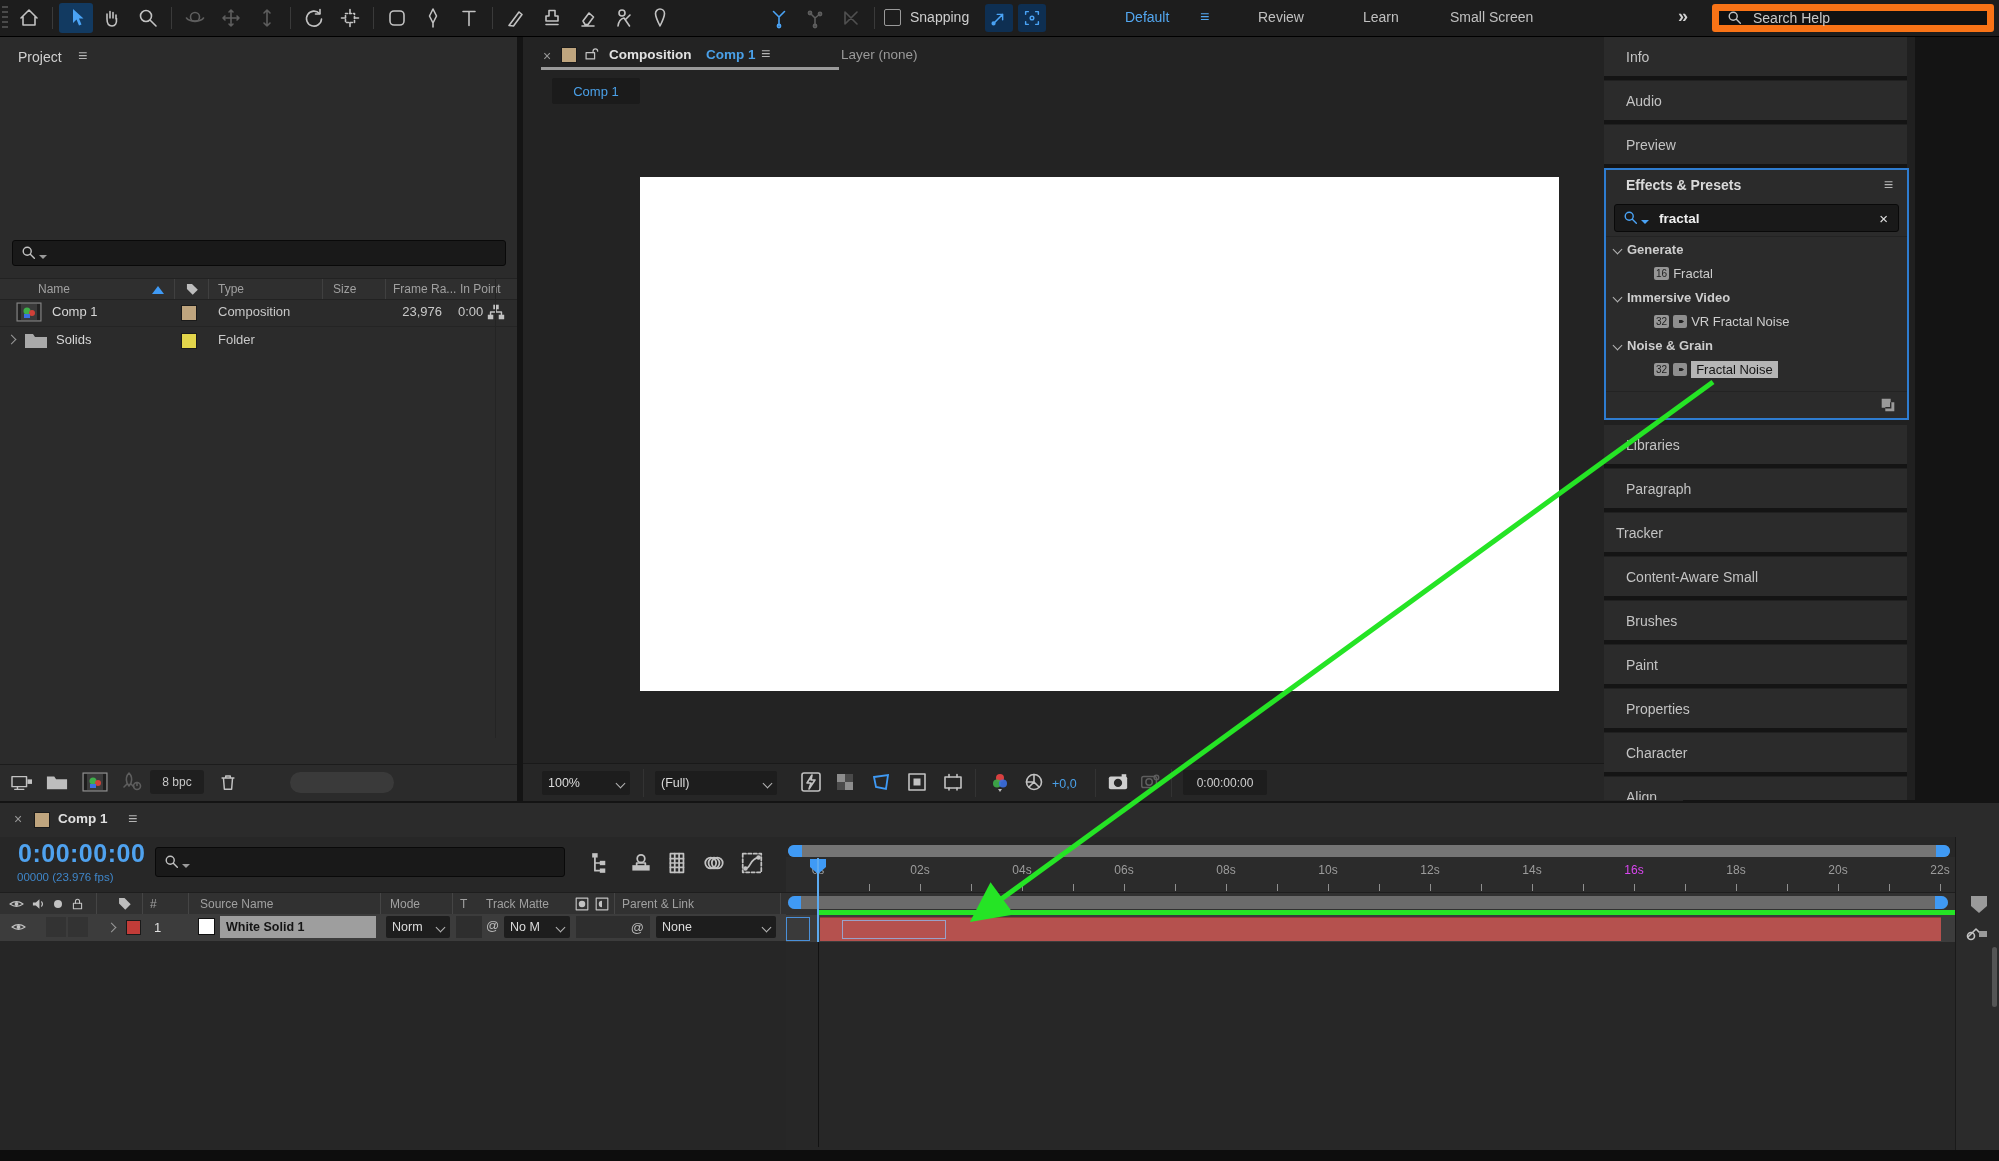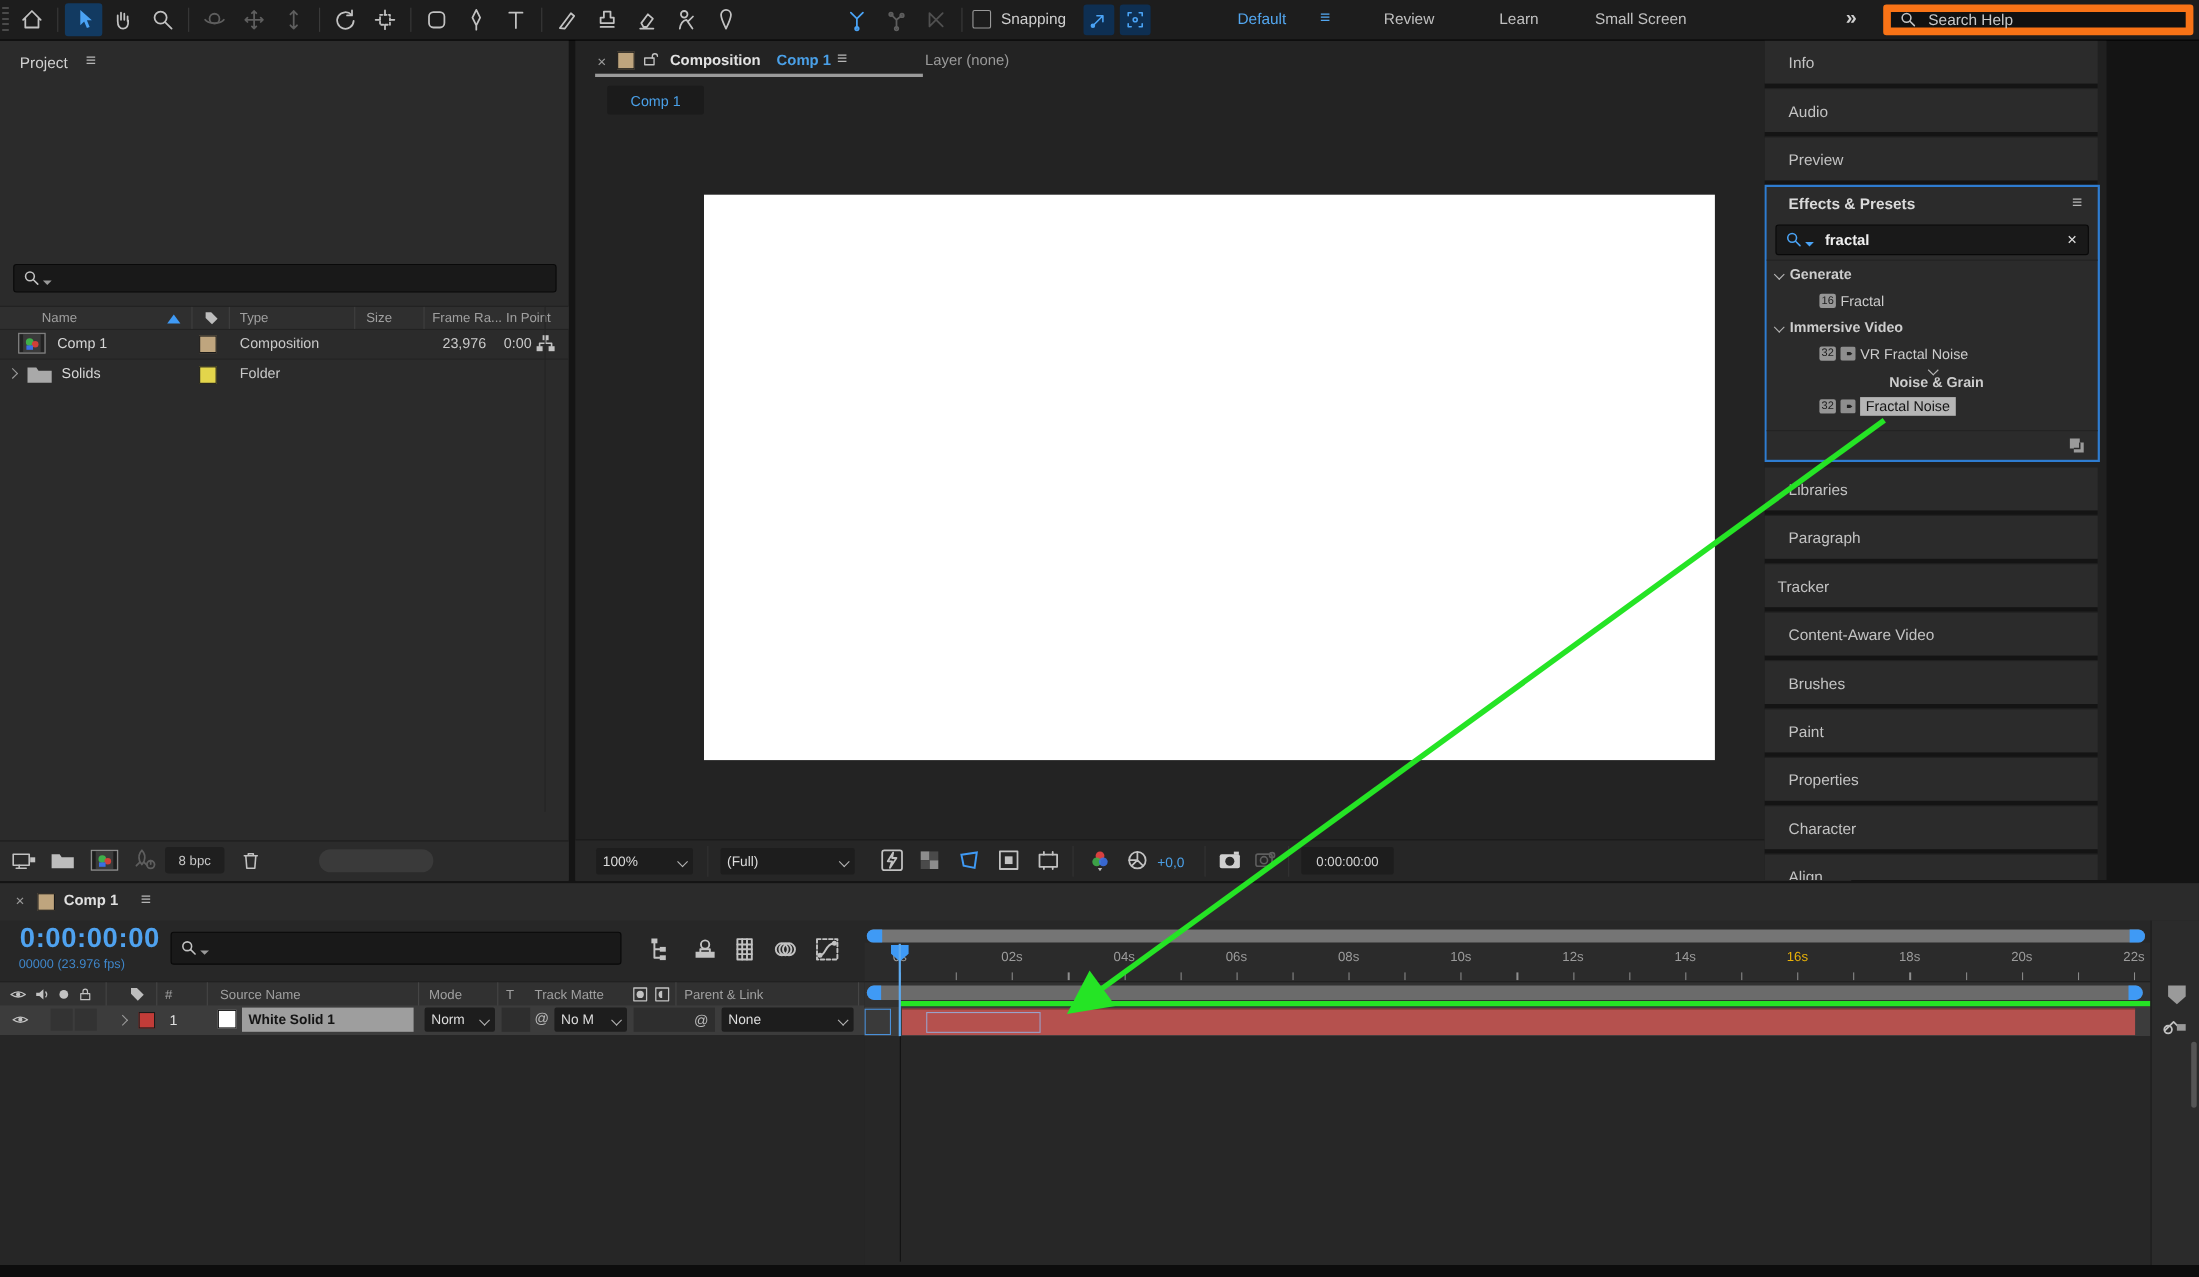--- a/index.html
+++ b/index.html
@@ -398,21 +398,21 @@
         <span style="font-weight:bold;color:#cdcdcd;">Immersive Video</span>
       </div>
       <div class="flex" style="height:24px;padding-left:48px;">
         <span class="badge">32</span>
         <svg width="14" height="13" viewBox="0 0 14 13" style="margin-right:4px;">
             <rect x="0" y="0" width="14" height="13" rx="2" fill="#8e8e8e"></rect>
             <path d="M4 3 v7 M6 5 h3 l2 1.5 L9 8 H6 Z" fill="#222" stroke="none"></path>
           </svg>
         <span style="color:#cdcdcd;">VR Fractal Noise</span>
       </div>
-      <div class="flex" style="height:24px;padding-left:8px;flex-direction:column;">
+      <div class="flex" style="height:24px;padding-left:8px;">
         <span class="chv" style="margin:0 6px 0 0;"></span>
         <span style="font-weight:bold;color:#cdcdcd;">Noise &amp; Grain</span>
       </div>
       <div class="flex" style="height:24px;padding-left:48px;">
         <span class="badge">32</span>
         <svg width="14" height="13" viewBox="0 0 14 13" style="margin-right:4px;">
             <rect x="0" y="0" width="14" height="13" rx="2" fill="#8e8e8e"></rect>
             <path d="M4 3 v7 M6 5 h3 l2 1.5 L9 8 H6 Z" fill="#222" stroke="none"></path>
           </svg>
         <span style="background:#b5b5b5;color:#151515;padding:1px 5px;">Fractal Noise</span>
@@ -428,21 +428,21 @@
     <div class="panelhead" style="position:absolute;left:0;top:388px;width:303px;height:43px;">
         <span>Libraries</span>
       </div>
     <div class="panelhead" style="position:absolute;left:0;top:432px;width:303px;height:43px;">
         <span>Paragraph</span>
       </div>
     <div class="panelhead" style="position:absolute;left:0;top:476px;width:303px;height:43px;padding-left:12px;">
         <span>Tracker</span>
       </div>
     <div class="panelhead" style="position:absolute;left:0;top:520px;width:303px;height:43px;">
-        <span>Content-Aware Video</span>
+        <span>Content-Aware Small</span>
       </div>
     <div class="panelhead" style="position:absolute;left:0;top:564px;width:303px;height:43px;">
         <span>Brushes</span>
       </div>
     <div class="panelhead" style="position:absolute;left:0;top:608px;width:303px;height:43px;">
         <span>Paint</span>
       </div>
     <div class="panelhead" style="position:absolute;left:0;top:652px;width:303px;height:43px;">
         <span>Properties</span>
       </div>
@@ -581,21 +581,21 @@
 
     <div class="abs" style="left:786px;top:54px;width:1169px;height:35px;background:#2b2b2b;border-bottom:1px solid #191919;"></div>
     <span class="abs" style="left:798px;top:60px;width:40px;text-align:center;font-size:12px;color:#9c9c9c;">0s</span>
     <span class="abs" style="left:900px;top:60px;width:40px;text-align:center;font-size:12px;color:#9c9c9c;">02s</span>
     <span class="abs" style="left:1002px;top:60px;width:40px;text-align:center;font-size:12px;color:#9c9c9c;">04s</span>
     <span class="abs" style="left:1104px;top:60px;width:40px;text-align:center;font-size:12px;color:#9c9c9c;">06s</span>
     <span class="abs" style="left:1206px;top:60px;width:40px;text-align:center;font-size:12px;color:#9c9c9c;">08s</span>
     <span class="abs" style="left:1308px;top:60px;width:40px;text-align:center;font-size:12px;color:#9c9c9c;">10s</span>
     <span class="abs" style="left:1410px;top:60px;width:40px;text-align:center;font-size:12px;color:#9c9c9c;">12s</span>
     <span class="abs" style="left:1512px;top:60px;width:40px;text-align:center;font-size:12px;color:#9c9c9c;">14s</span>
-    <span class="abs" style="left:1614px;top:60px;width:40px;text-align:center;font-size:12px;color:#eab308;">16s</span>
+    <span class="abs" style="left:1614px;top:60px;width:40px;text-align:center;font-size:12px;color:#d946ef;">16s</span>
     <span class="abs" style="left:1716px;top:60px;width:40px;text-align:center;font-size:12px;color:#9c9c9c;">18s</span>
     <span class="abs" style="left:1818px;top:60px;width:40px;text-align:center;font-size:12px;color:#9c9c9c;">20s</span>
     <span class="abs" style="left:1920px;top:60px;width:40px;text-align:center;font-size:12px;color:#9c9c9c;">22s</span>
     <div class="abs tick-strip" style="left:788px;top:81px;width:1162px;height:7px;"></div>
 
     <div class="abs" style="left:786px;top:89px;width:1169px;height:22px;background:#313131;border-top:1px solid #1e1e1e;border-bottom:1px solid #1e1e1e;">
       <div class="abs" style="left:2px;top:3px;width:1160px;height:13px;background:#6b6b6b;border-radius:7px;"></div>
       <div class="abs" style="left:2px;top:3px;width:13px;height:13px;background:#3f9af5;border-radius:7px 0 0 7px;"></div>
       <div class="abs" style="left:1149px;top:3px;width:13px;height:13px;background:#3f9af5;border-radius:0 7px 7px 0;"></div>
     </div>

